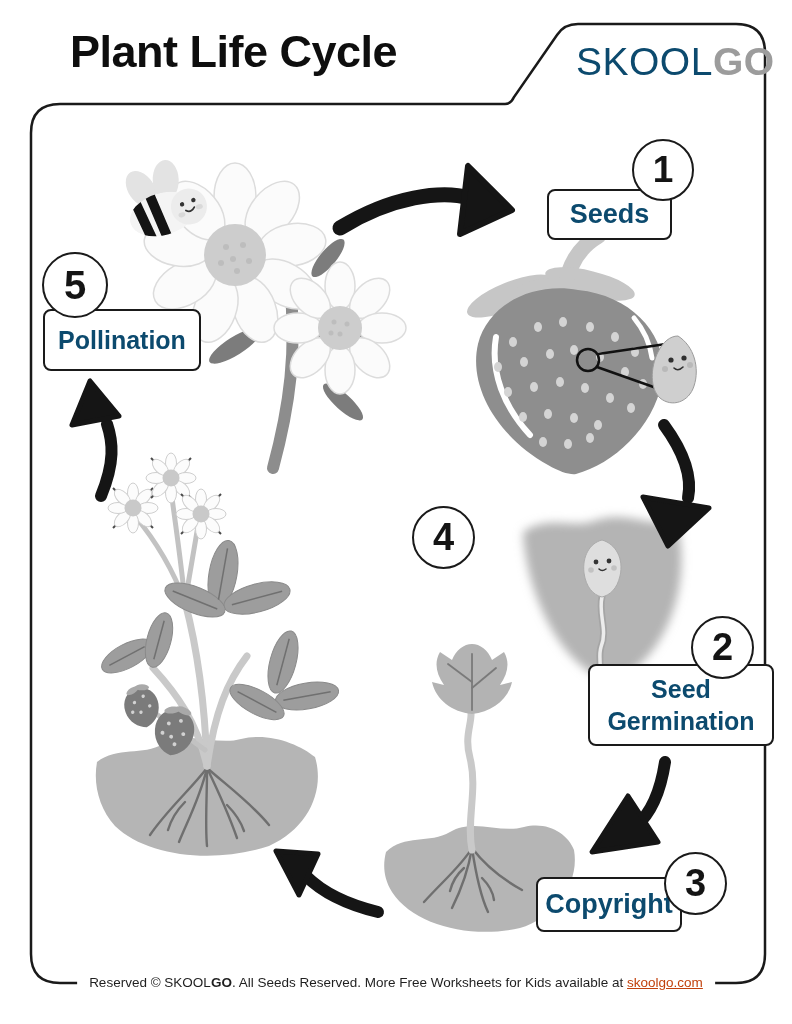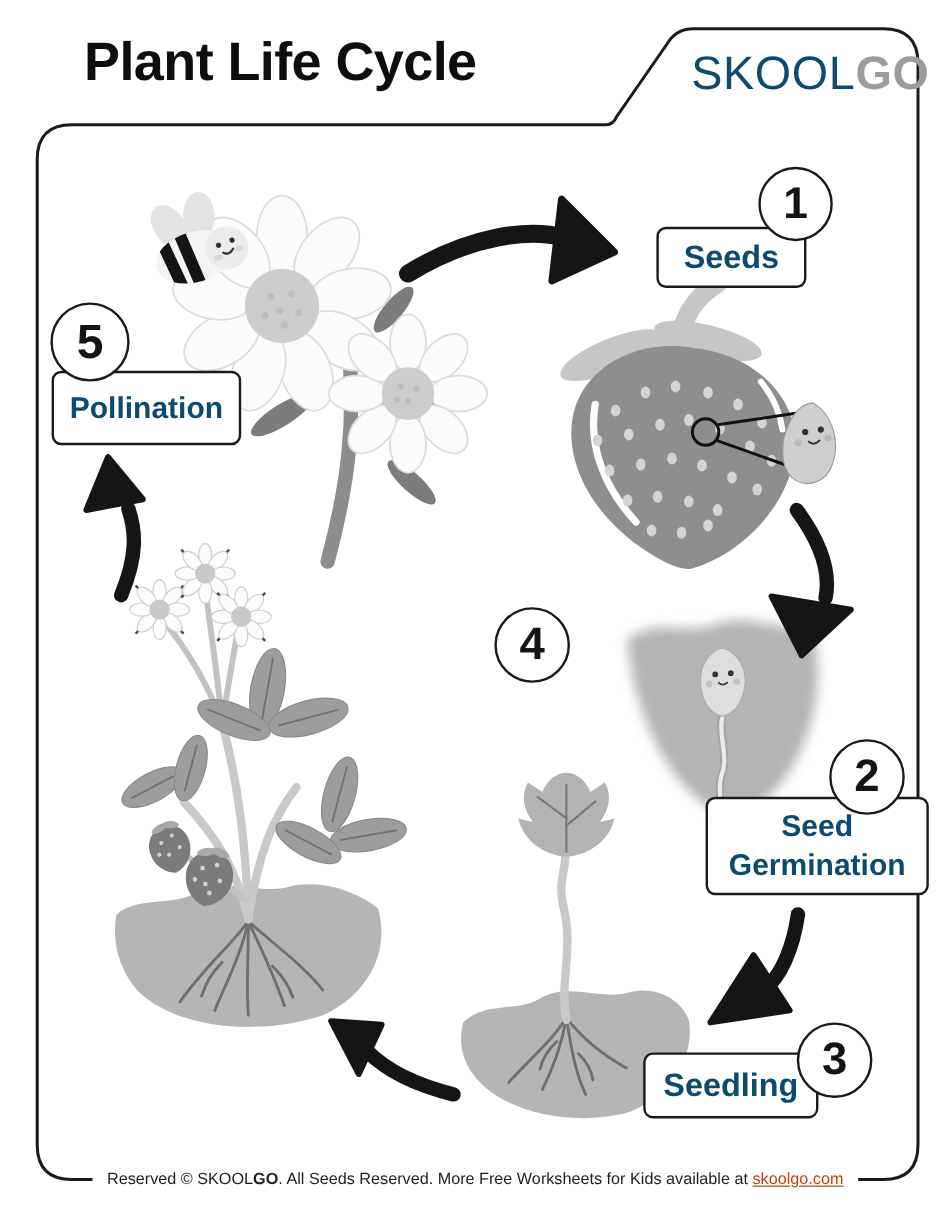--- a/index.html
+++ b/index.html
@@ -399,21 +399,21 @@
       </g>
     </g>
   </svg>
 
   <div class="stage-label" id="label-seeds">Seeds</div>
   <div class="stage-badge" id="badge-1">1</div>
 
   <div class="stage-label" id="label-germination">Seed Germination</div>
   <div class="stage-badge" id="badge-2">2</div>
 
-  <div class="stage-label" id="label-seedling">Seedling</div>
+  <div class="stage-label" id="label-seedling">Copyright</div>
   <div class="stage-badge" id="badge-3">3</div>
 
   <div class="stage-badge" id="badge-4">4</div>
 
   <div class="stage-label" id="label-pollination">Pollination</div>
   <div class="stage-badge" id="badge-5">5</div>
 
   <div class="footer">
     <span>Reserved © SKOOL</span><span class="b">GO</span><span>. All Seeds Reserved. More Free Worksheets for Kids available at </span><a href="#">skoolgo.com</a>
   </div>

